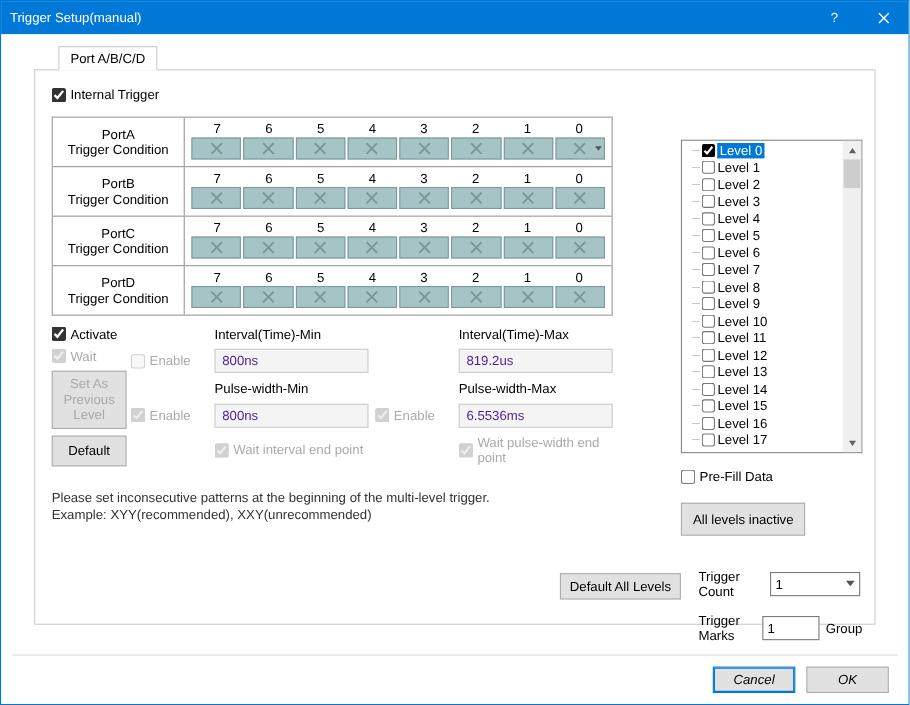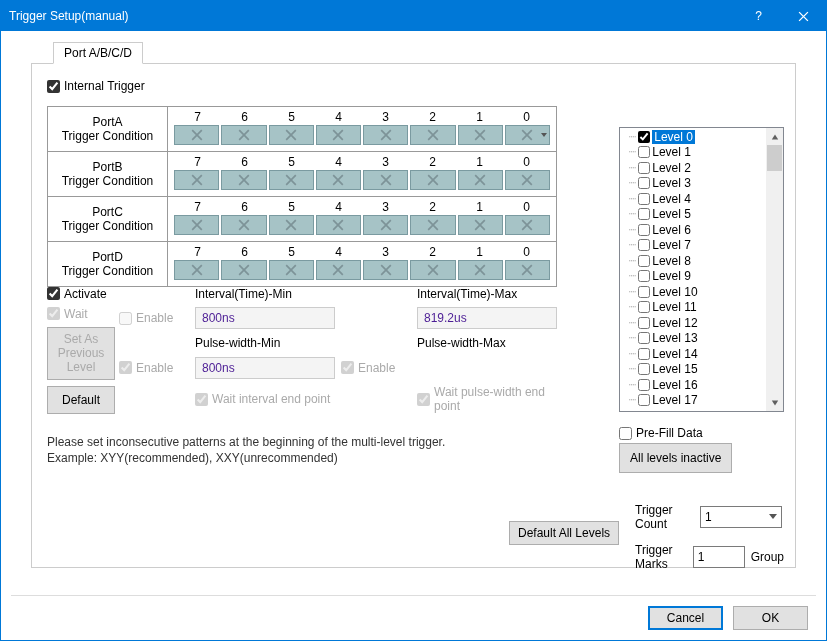--- a/index.html
+++ b/index.html
@@ -17,21 +17,21 @@
   .port-row { display:flex; border-bottom:1px solid #999; }
   .port-row:last-child{border-bottom:none;}
   .port-label { width:120px; display:flex; flex-direction:column; align-items:center; justify-content:center; border-right:1px solid #999; padding:4px 0;}
   .port-grid { flex:1; padding:2px 6px 6px 6px; }
   .bit-head { display:flex; }
   .bit-head div { flex:1; text-align:center; padding:1px 0;}
   .bit-cells { display:flex; gap:2px; }
   .bit-cell { flex:1; height:20px; border:1px solid #7a9aa0; background:#a6c3c6; display:flex; align-items:center; justify-content:center; position:relative;}
   .bit-cell svg { width:12px; height:12px; }
   .bit-cell.dd::after{ content:""; position:absolute; right:2px; top:50%; transform:translateY(-50%); border-left:3px solid transparent; border-right:3px solid transparent; border-top:4px solid #555;}
-  .lower { display:flex; width:510px; gap:4px;}
+  .lower { display:flex; margin-top:10px; width:510px; gap:4px;}
   .col1 { width:90px; display:flex; flex-direction:column; gap:6px;}
   .col2 { flex:1; display:grid; grid-template-columns: 70px 140px 70px 140px; row-gap:6px; column-gap:6px; align-items:center;}
   .muted { color:#aaa; }
   .muted input[type=checkbox]{ accent-color:#ccc; }
   .btn-std { border:1px solid #adadad; background:#e1e1e1; padding:4px 8px; text-align:center; }
   .txt { border:1px solid #ccc; background:#f4f4f4; height:22px; padding:0 6px; display:flex; align-items:center; width:100%; color:#4c1d95;}
   .note { margin-top:20px; line-height:1.4; color:#333;}
   .default-all { position:absolute; left:508px; top:490px; }
   .right-pane { position:absolute; left:618px; top:96px; width:165px; }
   .tree { border:1px solid #828790; height:285px; background:#fff; position:relative; }
@@ -42,21 +42,21 @@
   .tree-row.sel span.lbl { background:#0078d7; color:#fff; padding:0 2px;}
   .scrollbar { position:absolute; right:0; top:0; bottom:0; width:17px; background:#f0f0f0; }
   .scrollbar .arrow { height:17px; display:flex; align-items:center; justify-content:center; color:#606060;}
   .scrollbar .thumb { position:absolute; left:1px; right:1px; top:17px; height:26px; background:#cdcdcd; }
   .rp-row { display:flex; align-items:center; margin-top:12px; gap:6px;}
   .rp-row label{ width:75px;padding-left:16px;}
   .rp-input { border:1px solid #7a7a7a; height:22px; width:58px; padding:0 4px; display:flex; align-items:center; background:#fff;}
   .rp-select { border:1px solid #7a7a7a; height:22px; width:82px; padding:0 4px; display:flex; align-items:center; justify-content:space-between; background:#fff;}
   .rp-select::after{content:""; border-left:4px solid transparent; border-right:4px solid transparent; border-top:5px solid #555;}
   .footer-sep { height:1px; background:#ddd; margin:0 10px;}
-  .footer { height:44px; display:flex; align-items:center; justify-content:flex-end; gap:10px; padding:0 18px;}
+  .footer { height:44px; display:flex; align-items:center; justify-content:flex-end; gap:10px; padding:0 18px;font-style:italic;}
   .footer .fbtn { width:75px; height:24px; border:1px solid #adadad; background:#e1e1e1; display:flex; align-items:center; justify-content:center;}
   .footer .fbtn.primary { border:1px solid #0078d7; box-shadow: inset 0 0 0 1px #0078d7;}
   .lbl-head{ font-weight:normal; }
 </style>
 </head>
 <body>
 
 <div class="window">
   <div class="titlebar">
     <span class="title">Trigger Setup(manual)</span>
@@ -354,20 +354,21 @@
 
           <label class="chk muted">
             <input type="checkbox" checked="" disabled="" style="">
             <span>Enable</span>
           </label>
           <div class="txt">800ns</div>
           <label class="chk muted">
             <input type="checkbox" checked="" disabled="" style="">
             <span>Enable</span>
           </label>
+          <div class="txt">6.5536ms</div>
 
           <div></div>
           <label class="chk muted" style="grid-column:2">
             <input type="checkbox" checked="" disabled="" style="">
             <span>Wait interval end point</span>
           </label>
           <div></div>
           <label class="chk muted" style="grid-column:4">
             <input type="checkbox" checked="" disabled="" style="">
             <span>Wait pulse-width end point</span>
@@ -491,21 +492,21 @@
               </svg>
           </div>
         </div>
       </div>
 
       <label class="chk" style="margin-top:14px">
         <input type="checkbox" style="">
         <span>Pre-Fill Data</span>
       </label>
 
-      <div class="btn-std" style="padding:7px 10px; display:inline-block">All levels inactive</div>
+      <div class="btn-std" style="margin-top:14px; padding:7px 10px; display:inline-block">All levels inactive</div>
 
       <div class="rp-row" style="margin-top:30px">
         <label>Trigger Count</label>
         <div class="rp-select">
           <span>1</span>
         </div>
       </div>
       <div class="rp-row">
         <label>Trigger Marks</label>
         <div class="rp-input">

